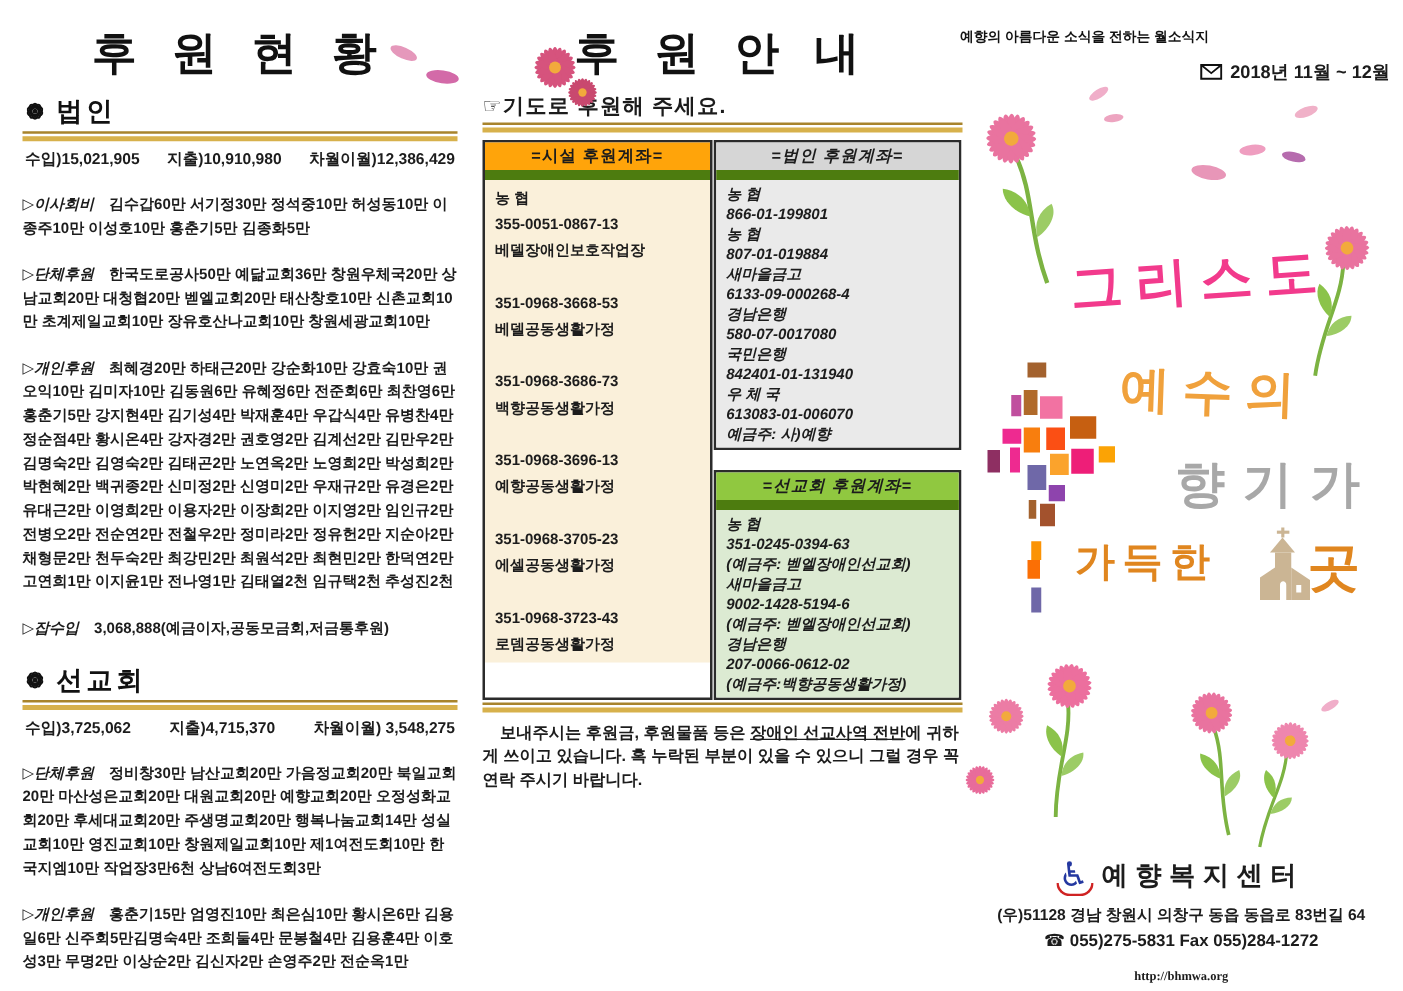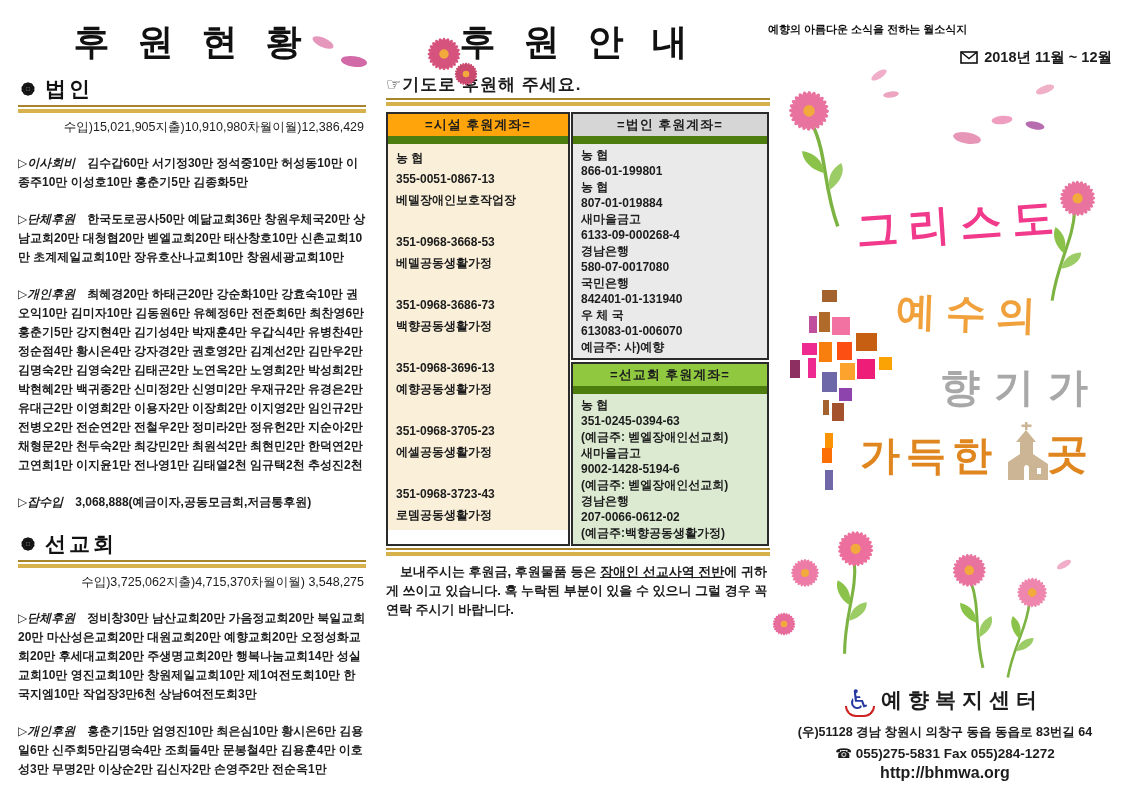--- a/index.html
+++ b/index.html
@@ -12,73 +12,73 @@
   .col-mid   { position:absolute; left:386px; top:8px;  width:384px; }
   .col-right { position:absolute; left:768px; top:8px;  width:354px; height:780px; }
 
   
   .big-title { font-size:36px; font-weight:900; letter-spacing:9px; text-align:center;
                margin:10px 0 4px; color:#111; position:relative; }
   .sec-head { display:flex; align-items:center; gap:7px; font-size:21px; font-weight:900;
               letter-spacing:3px; color:#111; margin-top:8px; }
   .rule { height:8px; margin:2px 0 6px; border-top:2px solid #a8842c;
           border-bottom:4px solid #d7b14c; }
-  .summary { display:flex; justify-content:flex-end; font-size:12.5px; font-weight:normal;
+  .summary { display:flex; justify-content:space-between; font-size:12.5px; font-weight:bold;
              margin:2px 2px 6px; }
   .group { font-size:12px; font-weight:bold; line-height:19px; margin:18px 0; }
   .glabel { font-weight:900; margin-right:12px; font-style:italic; }
   .flower-mark { width:20px; height:20px; flex:0 0 auto; }
 
   
   .pray-head, .notice-head { font-size:17px; font-weight:900; letter-spacing:1px; margin-top:6px; }
   .pray-list { margin:8px 0 10px; }
   .pray-item { font-size:13px; font-weight:bold; line-height:17.5px;
                padding-left:22px; text-indent:-22px; margin-bottom:3px; word-spacing:3px; }
   .acct-wrap { display:flex; gap:0; margin-top:4px; }
   .acct { border:2px solid #2b2b2b; }
   .acct-h { font-size:13px; font-weight:900; text-align:center; line-height:22px;
             border-bottom:8px solid #4d7c0f; letter-spacing:1px; }
   .facility { width:184px; }
   .facility .acct-h { background:#ffa40a; }
   .facility .acct-b { background:#faf0da; padding:4px 8px; }
   .facility .acct-line { font-size:12px; font-weight:bold; line-height:21px; min-height:21px; }
-  .acct-col-right { width:198px; margin-left:1px; display:flex; flex-direction:column; gap:2px; }
+  .acct-col-right { width:198px; margin-left:1px; display:flex; flex-direction:column; gap:16px;font-style:italic; }
   .corp .acct-h { background:#d6d6d6; }
   .corp .acct-b { background:#eaeaea; padding:3px 8px; }
   .mission .acct-h { background:#90c840; }
   .mission .acct-b { background:#dcead2; padding:3px 8px; }
   .corp .acct-line, .mission .acct-line { font-size:12px; font-weight:bold; line-height:16px; min-height:16px; }
   .notice-text { font-size:13px; font-weight:bold; line-height:19px; margin-top:6px; }
   .notice-text p { text-indent:14px; }
   .u { text-decoration:underline; }
 
   
   .tagline { position:absolute; left:0px; top:14px; font-size:11px; font-weight:700;
              letter-spacing:0px; color:#111; }
   .issue { position:absolute; right:10px; top:40px; font-size:14.5px; font-weight:900;
            display:flex; align-items:center; gap:6px; }
   .slogan-word { position:absolute; font-weight:900; white-space:nowrap; }
   .w0 { left:88px;  top:188px; font-size:42px; letter-spacing:10px; transform:rotate(-4deg); }
   .w1 { left:128px; top:278px; font-size:40px; letter-spacing:10px; transform:rotate(2deg); }
   .w2 { left:172px; top:352px; font-size:40px; letter-spacing:14px; }
-  .w3 { left:92px;  top:420px; font-size:40px; letter-spacing:6px; }
+  .w3 { left:92px;  top:420px; font-size:32px; letter-spacing:6px; }
   .w4 { left:278px; top:418px; font-size:42px; }
   .mosaic { position:absolute; left:20px; top:277px; width:115px; height:215px; }
   .tile { position:absolute; }
   .church { position:absolute; left:240px; top:412px; width:40px; height:62px; }
 
   .footer { position:absolute; left:6px; top:678px; width:342px; text-align:center; }
   .brand-row { display:flex; align-items:center; justify-content:center; gap:10px; }
   .wheel { color:#2438a0; font-size:27px; position:relative; line-height:1; }
   .wheel::after { content:""; position:absolute; left:-2px; bottom:-3px; width:26px; height:9px;
                   border:2px solid #cf2222; border-top:none; border-radius:0 0 14px 14px; }
   .brand-name { font-size:21px; font-weight:900; letter-spacing:6px; }
   .addr { font-size:12.5px; font-weight:bold; margin-top:10px; }
   .phone { font-size:13.5px; font-weight:bold; margin-top:4px; }
-  .url { font-size:16px; font-weight:bold; margin-top:3px; }
+  .url { font-size:10px; font-weight:bold; margin-top:15px;font-family:Liberation Serif, serif; }
 
   
   .deco { position:absolute; }
   .petal { position:absolute; }
 </style>
 </head>
 <body>
 
 <svg width="0" height="0" style="position:absolute">
   <defs>

